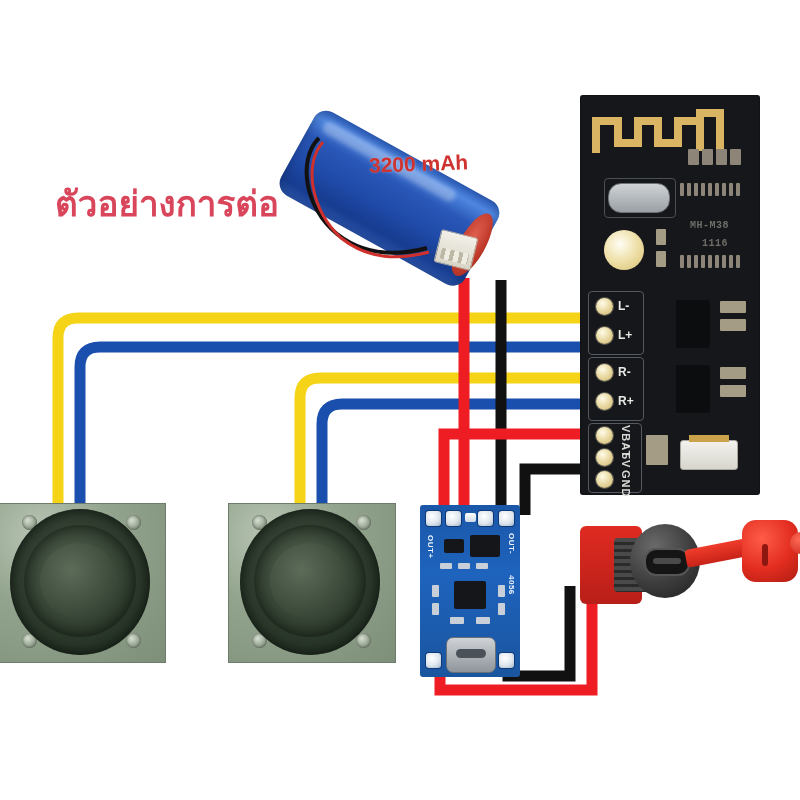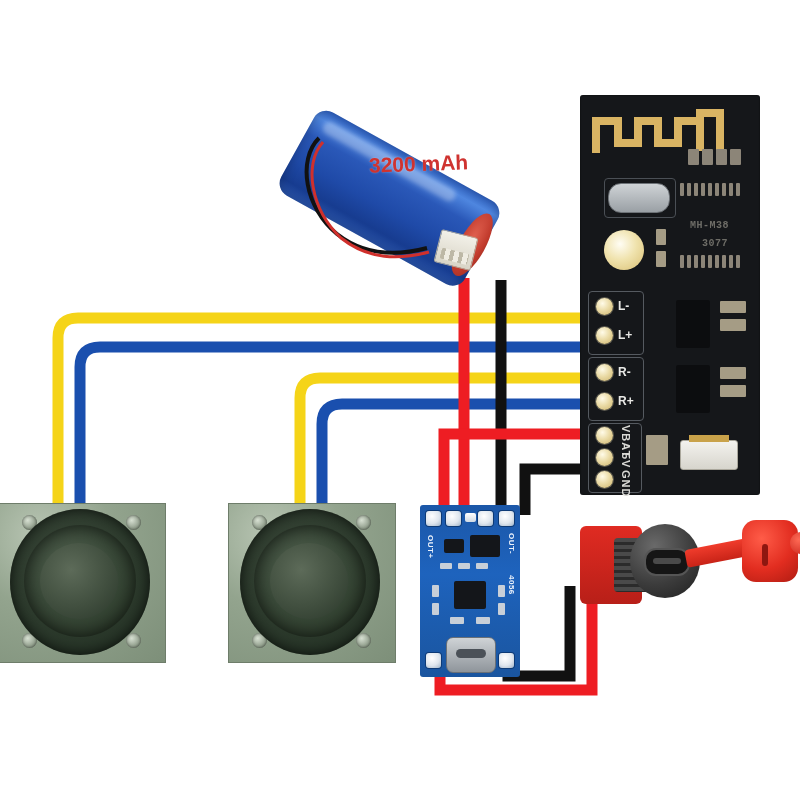--- a/index.html
+++ b/index.html
@@ -247,20 +247,21 @@
 
     <path fill="none" stroke="#EE1D23" stroke-width="11" stroke-linecap="butt" d="M 596,434 L 444,434 L 444,515"></path>
 
     <path fill="none" stroke="#111111" stroke-width="11" stroke-linecap="butt" d="M 596,469 L 525,469 L 525,515"></path>
 
     <path fill="none" stroke="#EE1D23" stroke-width="11" stroke-linecap="butt" d="M 440,660 L 440,690 L 592,690 L 592,590"></path>
 
     <path fill="none" stroke="#111111" stroke-width="11" stroke-linecap="butt" d="M 508,660 L 508,676 L 570,676 L 570,586"></path>
   </svg>
 
+  <div class="abs" id="title">ตัวอย่างการต่อ</div>
 
 
   <div class="abs" id="battery">
     <div id="batt-body">
       <div id="batt-top-hi"></div>
       <div id="batt-cap"></div>
     </div>
     <div id="batt-label">3200 mAh</div>
     <svg class="abs" style="left:0;top:30px;" width="200" height="150">
       <path d="M 42,8 C 20,30 28,78 60,104 C 88,126 120,126 150,118" fill="none" stroke="#111111" stroke-width="4"></path>
@@ -316,21 +317,21 @@
         <div class="bt-smd"></div>
       <div class="bt-smd"></div>
         <div class="bt-smd"></div>
         <div class="bt-smd"></div>
       <div class="bt-smd"></div>
         <div class="bt-smd"></div>
         <div class="bt-smd"></div>
     </div>
 
     <div class="bt-ic-text" style="left:110px;top:125px;">MH-M38</div>
-    <div class="bt-ic-text" style="left:122px;top:143px;">3077</div>
+    <div class="bt-ic-text" style="left:122px;top:143px;">1116</div>
 
     <div class="bt-cap" style="left:76px;top:134px;width:10px;height:16px;"></div>
     <div class="bt-cap" style="left:76px;top:156px;width:10px;height:16px;"></div>
 
     <div class="bt-padgroup" style="left:8px;top:196px;width:54px;height:62px;"></div>
     <div class="bt-hole" style="left:16px;top:203px;"></div>
     <div class="bt-hole" style="left:16px;top:232px;"></div>
     <div class="bt-lbl" style="left:38px;top:204px;">L-</div>
     <div class="bt-lbl" style="left:38px;top:233px;">L+</div>
 

